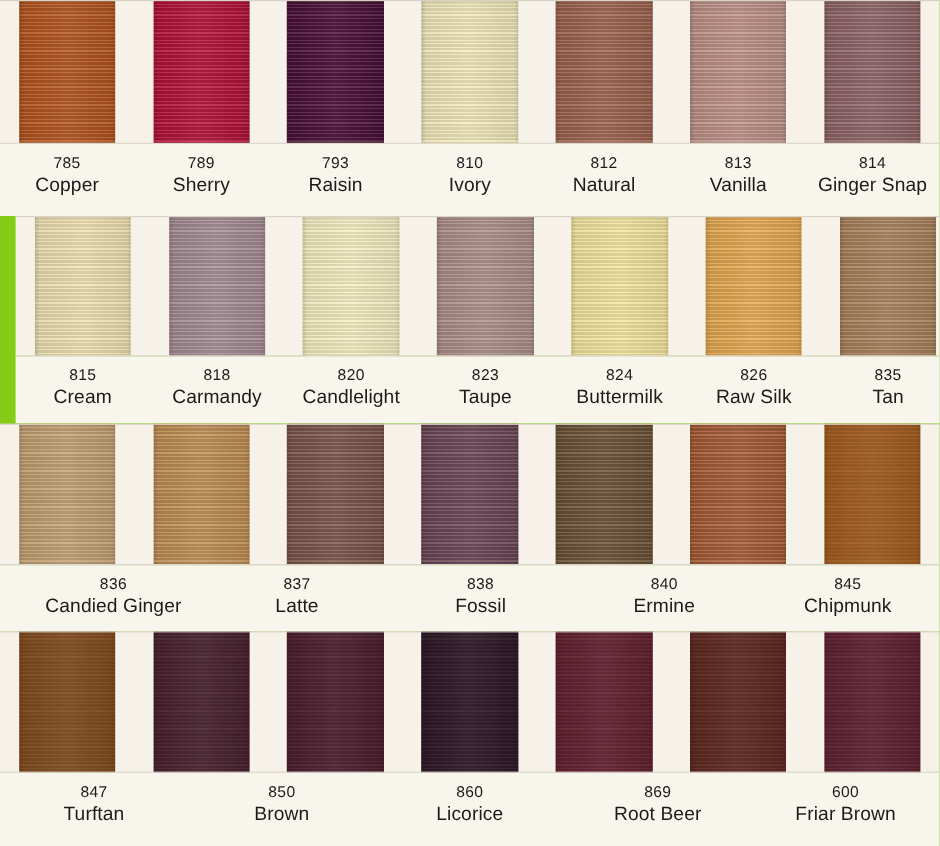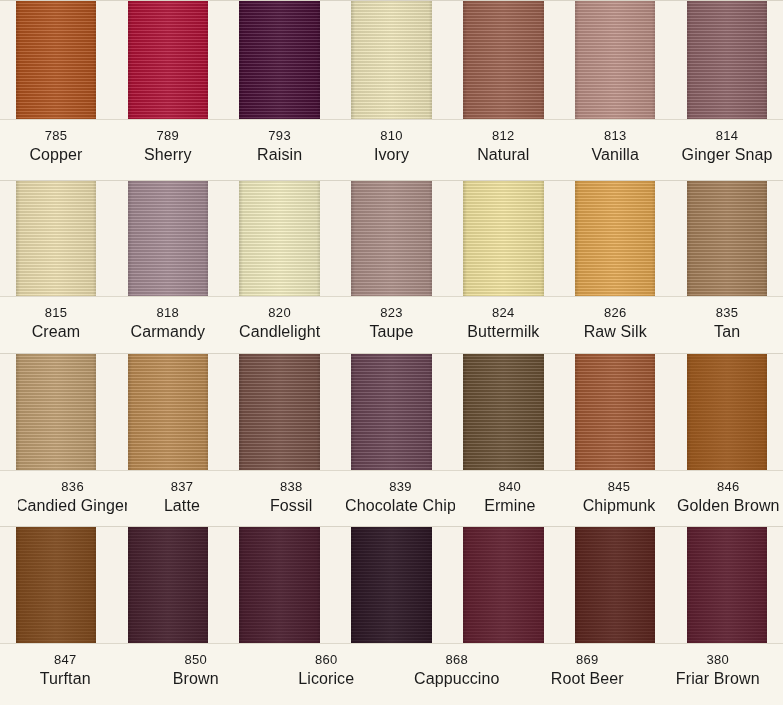--- a/index.html
+++ b/index.html
@@ -20,21 +20,21 @@
     position: relative;
     background: #84cc16;
   }
   .swatch-row {
     position: relative;
     width: 783px;
     box-sizing: border-box;
     overflow: hidden;
   }
   .row-0 { height: 180px; }
-  .row-1 { height: 173px; }
+  .row-1 { height: 173px; padding-left: 13px; }
   .row-2 { height: 173px; }
   .row-3 { height: 179px; }
 
   
   .ribbon-band {
     position: relative;
     width: 783px;
     display: flex;
     align-items: stretch;
     background: #f6f2e9;
@@ -301,34 +301,26 @@
         </div>
         <div class="label-cell">
           <div class="code">837</div>
           <div class="name">Latte</div>
         </div>
         <div class="label-cell">
           <div class="code">838</div>
           <div class="name">Fossil</div>
         </div>
         <div class="label-cell">
-          <div class="code">839</div>
-          <div class="name">Chocolate Chip</div>
-        </div>
-        <div class="label-cell">
           <div class="code">840</div>
           <div class="name">Ermine</div>
         </div>
         <div class="label-cell">
           <div class="code">845</div>
           <div class="name">Chipmunk</div>
-        </div>
-        <div class="label-cell">
-          <div class="code">846</div>
-          <div class="name">Golden Brown</div>
         </div>
       </div>
     </div>
     <div class="swatch-row row-3">
       <div class="ribbon-band">
         <div class="cell">
           <div class="swatch smooth" title="Turftan" style="background: rgb(126, 74, 30);"></div>
         </div>
         <div class="cell">
           <div class="swatch smooth" title="Brown" style="background: rgb(70, 33, 46);"></div>
@@ -356,26 +348,22 @@
         </div>
         <div class="label-cell">
           <div class="code">850</div>
           <div class="name">Brown</div>
         </div>
         <div class="label-cell">
           <div class="code">860</div>
           <div class="name">Licorice</div>
         </div>
         <div class="label-cell">
-          <div class="code">868</div>
-          <div class="name">Cappuccino</div>
-        </div>
-        <div class="label-cell">
           <div class="code">869</div>
           <div class="name">Root Beer</div>
         </div>
         <div class="label-cell">
-          <div class="code">380</div>
+          <div class="code">600</div>
           <div class="name">Friar Brown</div>
         </div>
       </div>
     </div>
   </div>
 
 </body></html>

